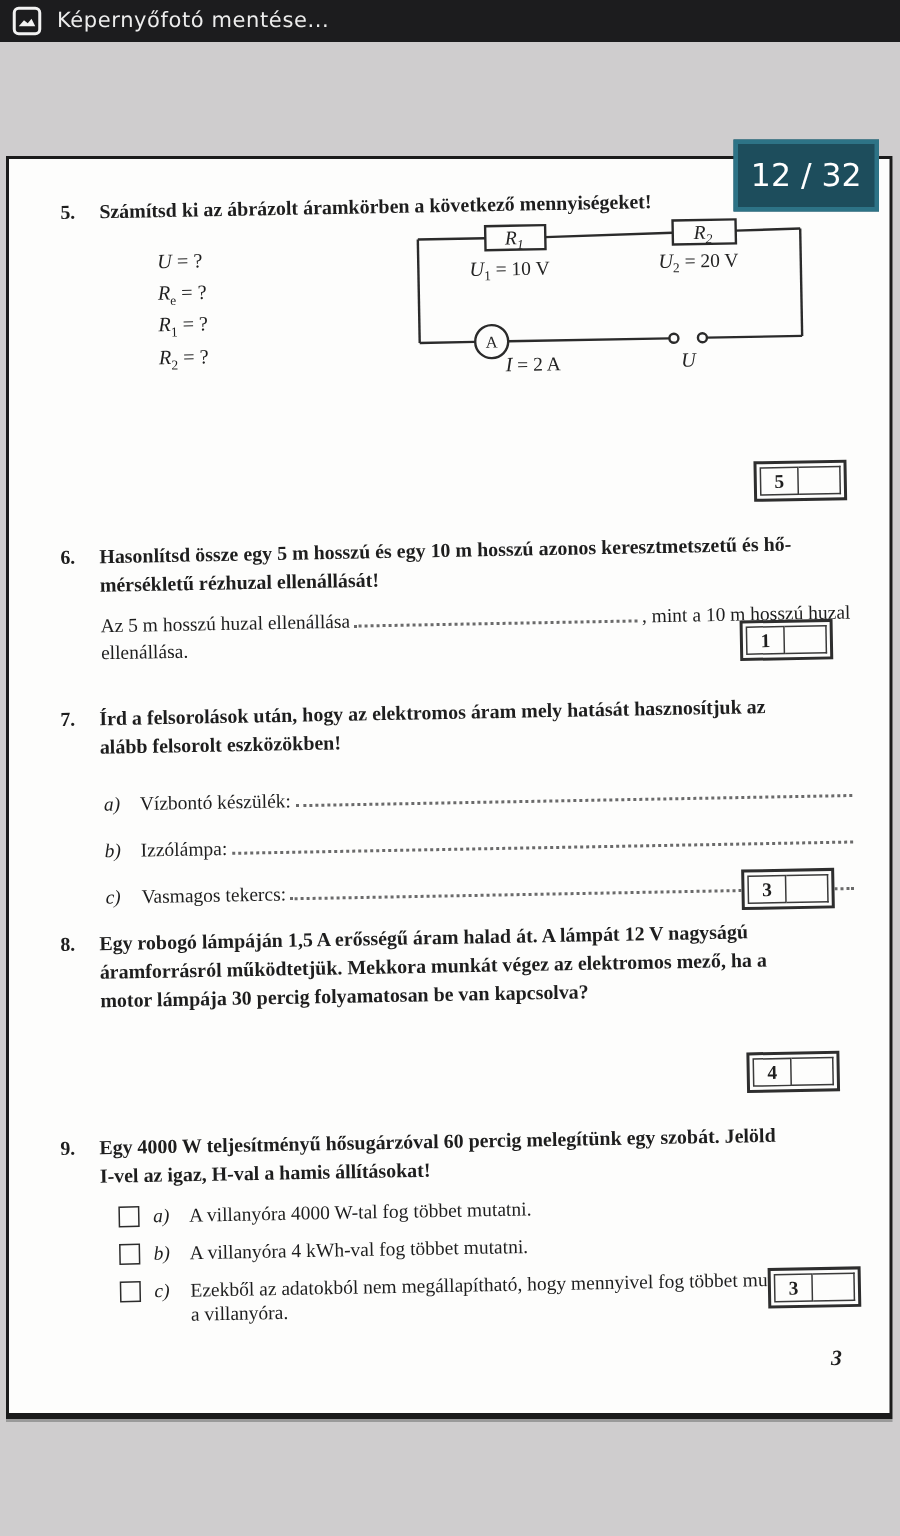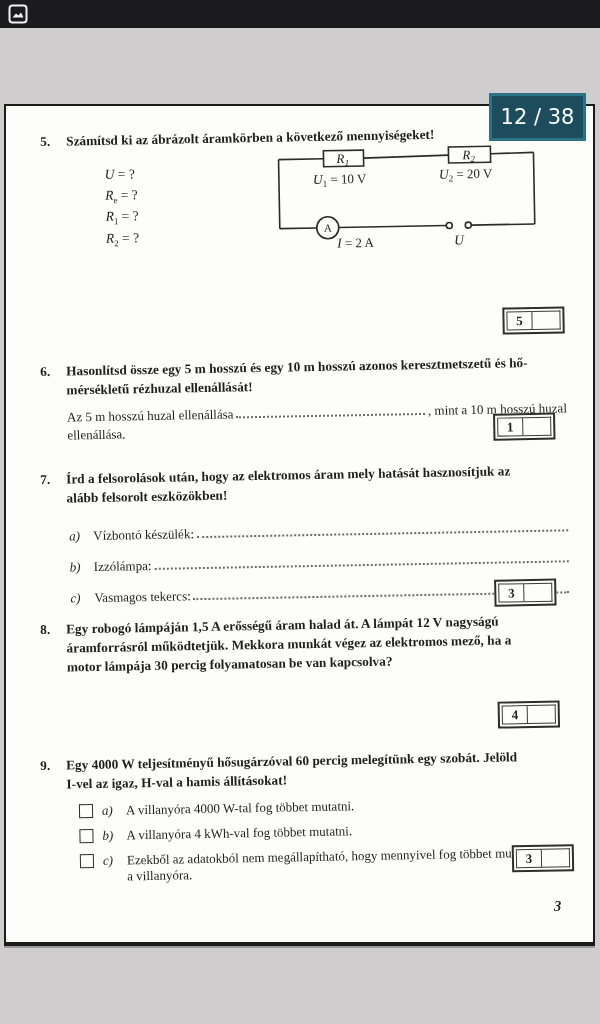--- a/index.html
+++ b/index.html
@@ -65,24 +65,25 @@
   .circuit text{font-family:"Liberation Serif","DejaVu Serif",serif;fill:#242424;}
 </style>
 </head>
 <body>
 
 <div class="statusbar">
   <svg class="sb-icon" viewBox="0 0 20 20">
     <rect x="1.5" y="1.5" width="17" height="17" rx="3" fill="none" stroke="#f2f2f2" stroke-width="2"></rect>
     <path d="M4.5 13.5 L8 9.5 L10.5 11.5 L13 8.5 L15.5 13.5 Z" fill="#f2f2f2"></path>
   </svg>
+  <span class="sb-title">Képernyőfotó mentése...</span>
 </div>
 
 <div class="badge">
-  <span>12 / 38</span>
+  <span>12 / 32</span>
 </div>
 
 <div class="page">
   <div class="content">
 
     <div class="block" style="left:34px;top:26px;width:536px;height:215px;">
       <div class="qhead">
         <span class="qnum">5.</span>
         <span>Számítsd ki az ábrázolt áramkörben a következő mennyiségeket!</span>
       </div>

